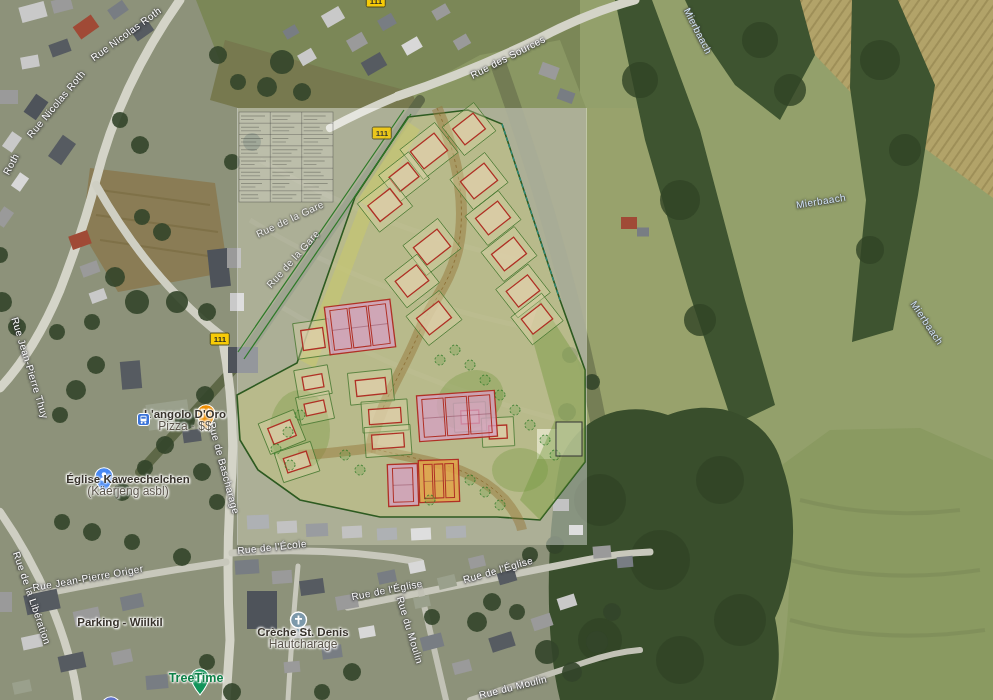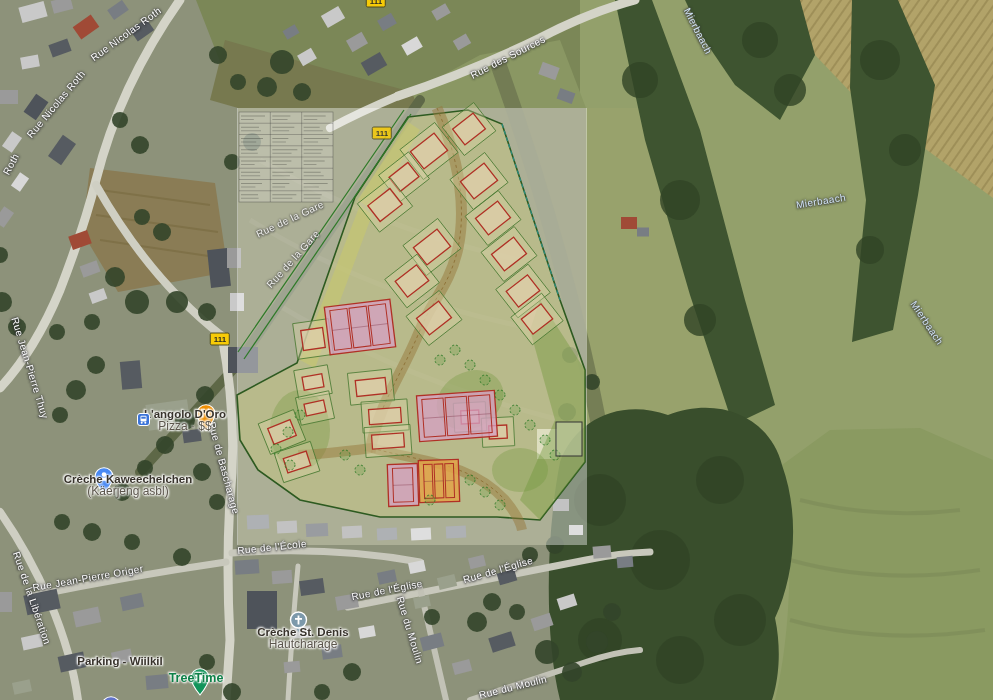--- a/index.html
+++ b/index.html
@@ -456,28 +456,28 @@
           <circle cx="8.3" cy="9.7" r="1" fill="#fff"></circle>
         </svg>
       </div>
       <div class="poi-icon" style="left: 94px; top: 467px;">
         <svg width="20" height="28" viewBox="0 0 20 28">
           <path d="M10 .8C4.9.8 1 4.6 1 9.5 1 16 10 27 10 27s9-11 9-17.5C19 4.6 15.1.8 10 .8Z" fill="#4889f4" stroke="#fff" stroke-width="1.1"></path>
           <circle cx="10" cy="7.6" r="2.3" fill="#fff"></circle>
           <rect x="6.8" y="10.6" width="6.4" height="3.2" rx="1.6" fill="#fff"></rect>
         </svg>
       </div>
-      <div class="poi-label" style="left: 128px; top: 473px;"><span>Crèche Kaweechelchen</span><span class="poi-sub">(Käerjeng asbl)</span></div>
+      <div class="poi-label" style="left: 128px; top: 473px;"><span>Église Kaweechelchen</span><span class="poi-sub">(Käerjeng asbl)</span></div>
       <div class="poi-icon" style="left: 101px; top: 696px;">
         <svg width="20" height="28" viewBox="0 0 20 28">
           <path d="M10 .8C4.9.8 1 4.6 1 9.5 1 16 10 27 10 27s9-11 9-17.5C19 4.6 15.1.8 10 .8Z" fill="#6173c9" stroke="#fff" stroke-width="1.1"></path>
           <text x="10" y="13" font-size="9.5" font-weight="bold" fill="#fff" text-anchor="middle" font-family="Liberation Sans, sans-serif">P</text>
         </svg>
       </div>
-      <div class="poi-label" style="left: 120px; top: 655px;"><span>Parking - Wiilkil</span></div>
+      <div class="poi-label" style="left: 120px; top: 616px;"><span>Parking - Wiilkil</span></div>
       <div class="poi-icon" style="left: 190px; top: 668px;">
         <svg width="20" height="28" viewBox="0 0 20 28">
           <path d="M10 .8C4.9.8 1 4.6 1 9.5 1 16 10 27 10 27s9-11 9-17.5C19 4.6 15.1.8 10 .8Z" fill="#11945a" stroke="#fff" stroke-width="1.1"></path>
           <g stroke="#fff" stroke-width="1.7" stroke-linecap="round">
             <line x1="10" y1="4.8" x2="10" y2="14.2"></line>
             <line x1="5.9" y1="7.2" x2="14.1" y2="11.8"></line>
             <line x1="14.1" y1="7.2" x2="5.9" y2="11.8"></line>
           </g>
         </svg>
       </div>

